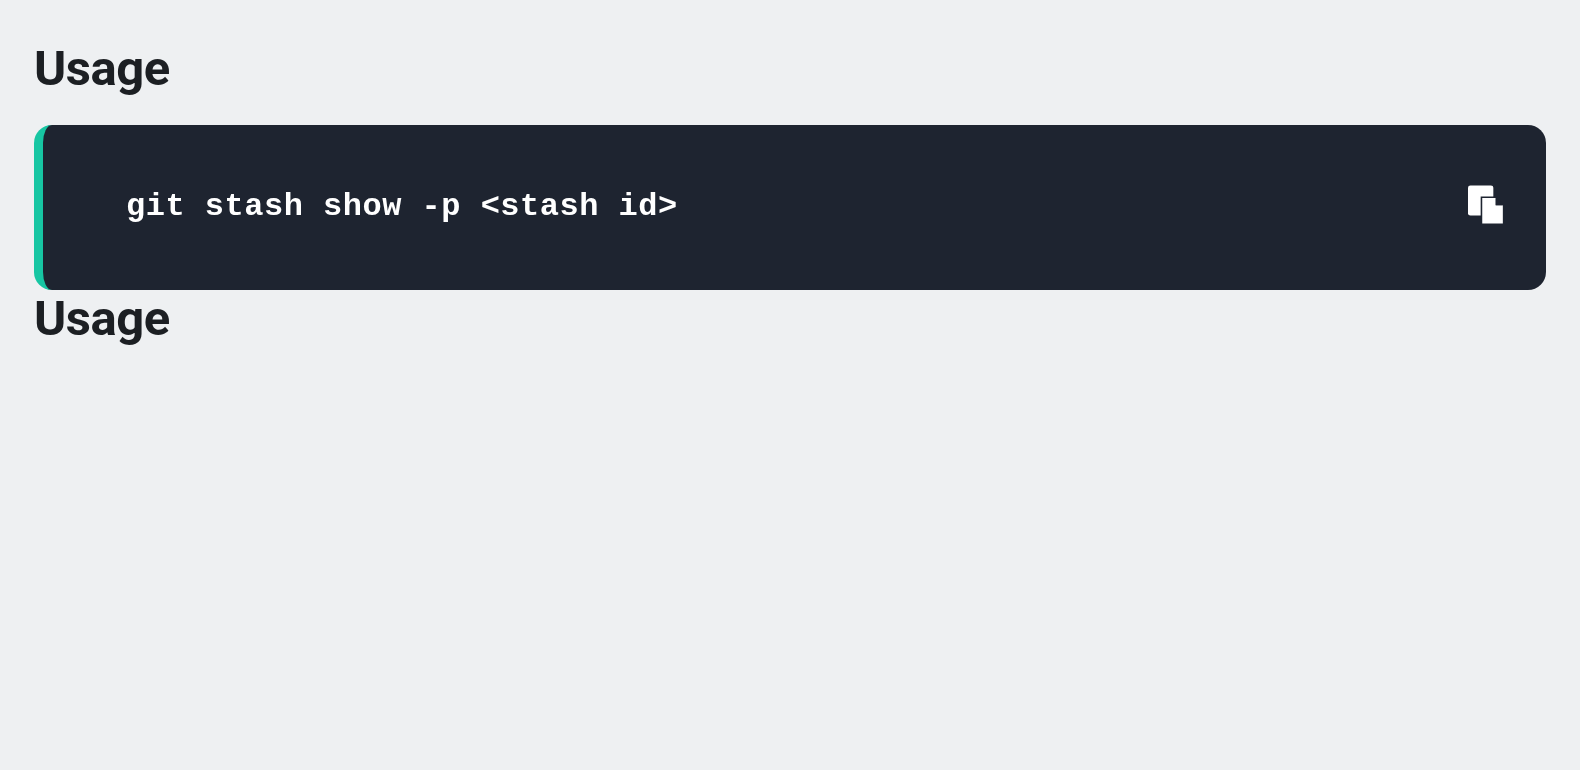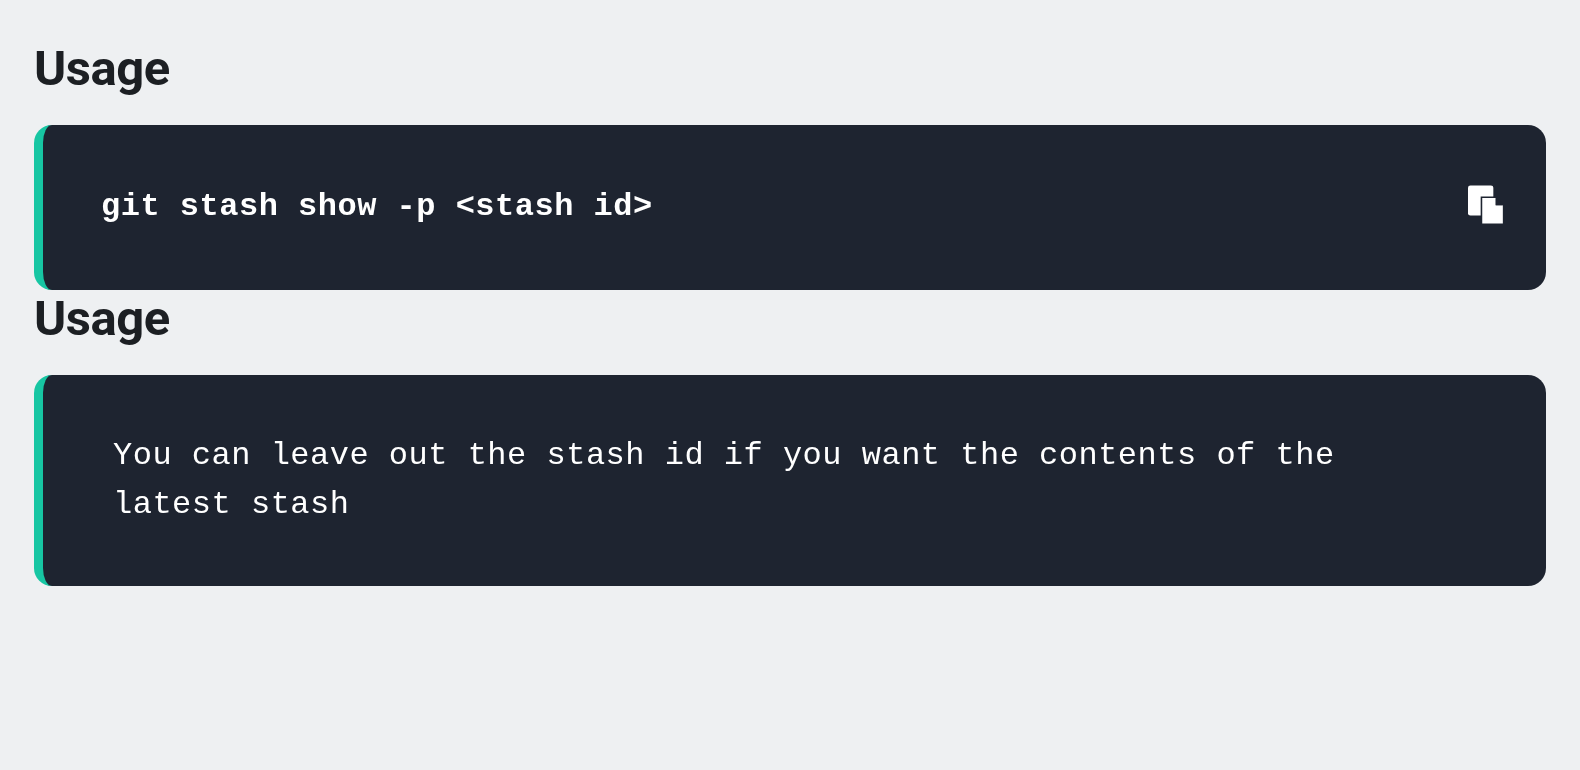--- a/index.html
+++ b/index.html
@@ -18,21 +18,21 @@
       font-size: 49px;
       font-weight: 700;
       color: #1c1f23;
       margin-bottom: 28px;
       letter-spacing: -0.5px;
     }
     .code-block {
       background: #1e2430;
       border-radius: 18px;
       border-left: 9px solid #17c6a3;
-      padding: 60px 76px 60px 58px;
+      padding: 60px 76px 60px 83px;
       position: relative;
       margin-bottom: 110px;
     }
     .code-block:last-child {
       margin-bottom: 0;
     }
     .code-text {
       font-family: "SFMono-Regular", Consolas, "Liberation Mono", Menlo, Courier, monospace;
       color: #ffffff;
       font-size: 32px;
@@ -88,16 +88,13 @@
           <path d="M 9 8 L 17.5 8 L 17.5 12.5 L 22 12.5 L 22 24 L 9 24 Z" fill="#ffffff"></path>
           <path d="M 17.5 8 L 22 12.5 L 17.5 12.5 Z" fill="#1e2430"></path>
         </svg>
       </span>
     </button>
   </div>
 </section>
 
 <section>
   <h2 class="section-heading">Usage</h2>
-  <div class="code-block note-block">
-    <div class="note-text">You can leave out the stash id if you want the contents of the latest stash</div>
-  </div>
 </section>
 
 </body></html>

